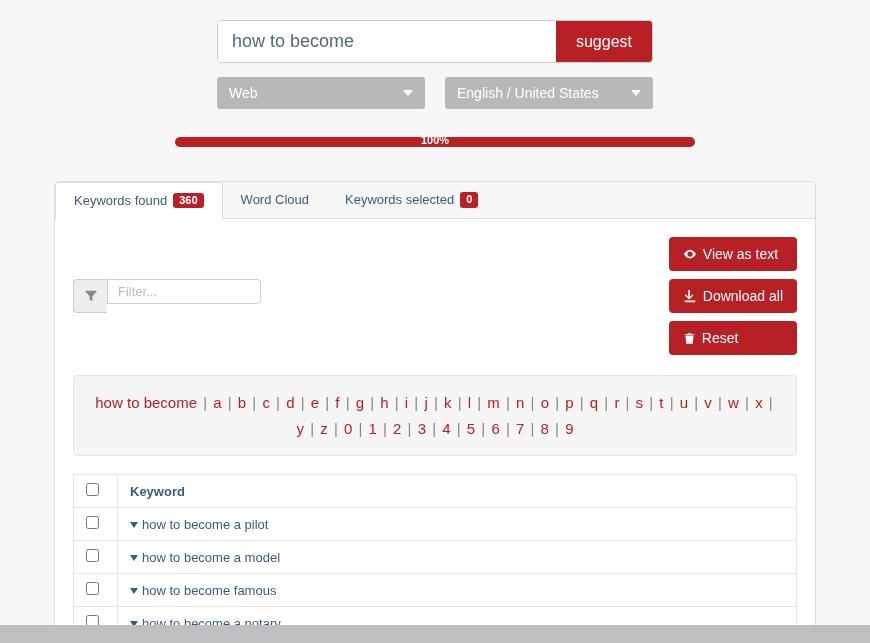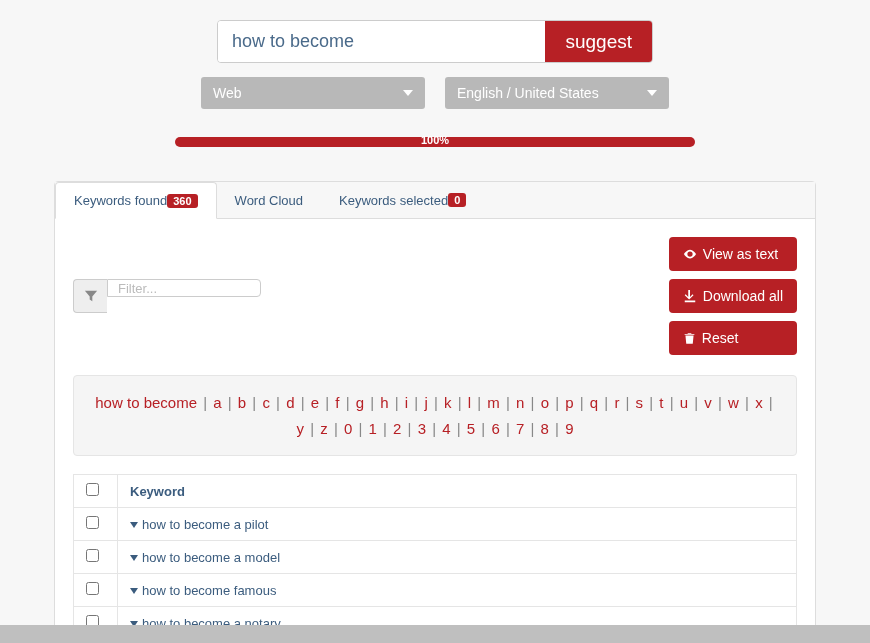--- a/index.html
+++ b/index.html
@@ -2,37 +2,37 @@
 <html><head>
 <meta charset="utf-8">
 <style>
 * { box-sizing: border-box; margin: 0; padding: 0; }
 body { font-family: -apple-system, "Segoe UI", Helvetica, Arial, sans-serif; background: #f7f7f7; width: 870px; height: 643px; overflow: hidden; }
 .top-area { padding: 10px 0 0 0; }
 .search-row { display: flex; justify-content: center; margin-top: 10px; }
 .search-box { display: flex; width: 436px; border: 1px solid #ccc; border-radius: 4px; overflow: hidden; background: #fff; }
 .search-input { flex: 1; border: none; padding: 10px 14px; font-size: 18px; color: #4a6a8a; outline: none; }
 .search-input::placeholder { color: #4a6a8a; }
-.suggest-btn { background: #B72025; color: #fff; border: none; padding: 8px 20px; font-size: 19px; cursor: pointer; }
+.suggest-btn { background: #B72025; color: #fff; border: none; padding: 8px 20px; font-size: 16px; cursor: pointer; }
 .selects-row { display: flex; justify-content: center; gap: 20px; margin-top: 14px; }
-.sel { width: 224px; background: #b8b8b8; color: #fff; border: none; border-radius: 3px; padding: 8px 12px; font-size: 14px; display: flex; justify-content: space-between; align-items: center; cursor: pointer; }
+.sel { width: 208px; background: #b8b8b8; color: #fff; border: none; border-radius: 3px; padding: 8px 12px; font-size: 14px; display: flex; justify-content: space-between; align-items: center; cursor: pointer; }
 .caret { width: 0; height: 0; border-left: 5px solid transparent; border-right: 5px solid transparent; border-top: 6px solid #fff; }
 .progress-wrap { margin: 28px auto 0; width: 520px; position: relative; }
 .progress-bar { height: 10px; background: #B72025; border-radius: 5px; }
 .progress-label { position: absolute; top: -3px; left: 0; right: 0; text-align: center; color: #fff; font-size: 11px; font-weight: 600; }
 .panel { margin: 34px 54px 0; background: #fff; border: 1px solid #ddd; border-radius: 4px; }
 .tabs { display: flex; border-bottom: 1px solid #ddd; background: #f7f7f7; }
-.tab { padding: 10px 18px; font-size: 13px; color: #3b5c7e; cursor: pointer; display: flex; align-items: center; }
+.tab { padding: 10px 18px; font-size: 13px; color: #3b5c7e; cursor: pointer; display: flex; gap: 6px; }
 .tab.active { background: #fff; border: 1px solid #ddd; border-bottom: 1px solid #fff; margin-bottom: -1px; border-radius: 4px 4px 0 0; }
 .badge { background: #B72025; color: #fff; border-radius: 3px; padding: 1px 6px; font-size: 11px; font-weight: bold; }
 .panel-body { padding: 18px; }
 .filter-row { display: flex; justify-content: space-between; align-items: center; margin-bottom: 20px; }
 .filter-left { display: flex; }
 .filter-icon { width: 34px; height: 34px; background: #eee; border: 1px solid #ccc; border-right: none; border-radius: 4px 0 0 4px; display: flex; align-items: center; justify-content: center; color: #888; }
-.filter-input { width: 154px; height: 18px; border: 1px solid #ccc; border-radius: 0 4px 4px 0; padding: 0 10px; font-size: 13px; outline: none; }
+.filter-input { width: 154px; height: 25px; border: 1px solid #ccc; border-radius: 0 4px 4px 0; padding: 0 10px; font-size: 13px; outline: none; }
 .filter-input::placeholder { color: #bbb; }
 .action-btns { display: flex; gap: 8px; flex-direction: column; }
 .abtn { background: #B72025; color: #fff; border: none; border-radius: 4px; padding: 9px 14px; font-size: 14px; cursor: pointer; display: flex; align-items: center; gap: 6px; }
 .alpha-nav { background: #f5f5f5; border: 1px solid #e5e5e5; border-radius: 4px; padding: 14px 20px; text-align: center; font-size: 15px; color: #B72025; line-height: 1.7; }
 .alpha-nav .sep { color: #888; margin: 0 2px; }
 .alpha-nav a { color: #B72025; text-decoration: none; cursor: pointer; }
 .results-table { width: 100%; margin-top: 18px; border-collapse: collapse; }
 .results-table th, .results-table td { border: 1px solid #e5e5e5; padding: 8px 12px; font-size: 13px; text-align: left; }
 .results-table th { color: #3b5c7e; font-weight: 600; }
 .chk-cell { width: 44px; text-align: center; }

